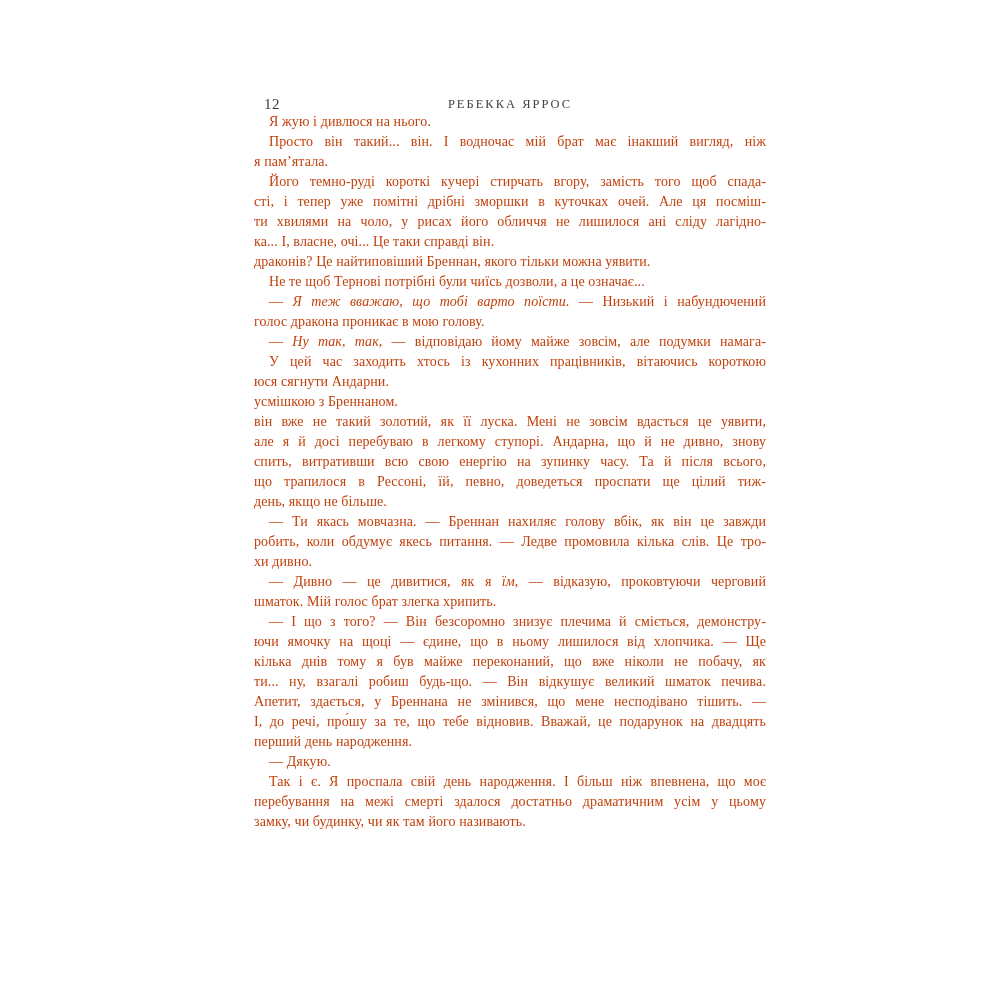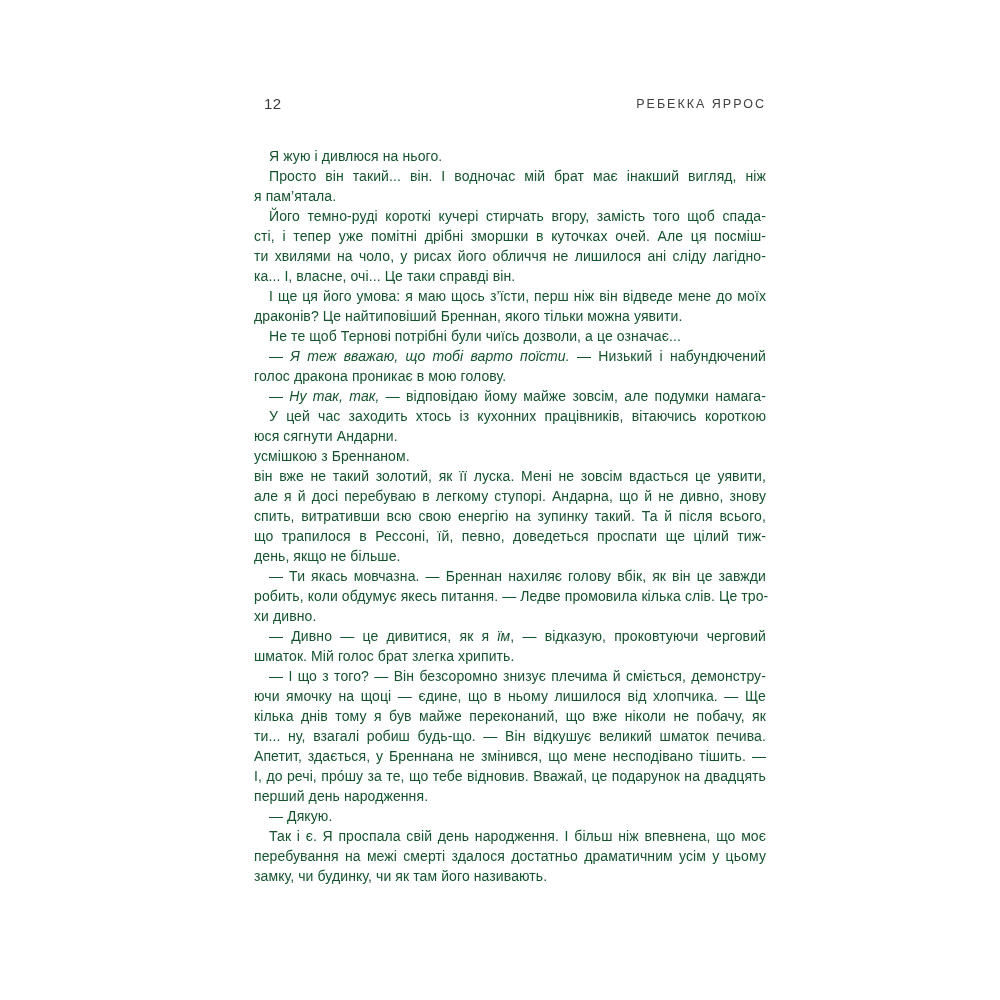--- a/index.html
+++ b/index.html
@@ -5,21 +5,21 @@
   html, body {
     margin: 0;
     padding: 0;
     background: #ffffff;
   }
   .page {
     position: relative;
     width: 1000px;
     height: 1000px;
     background: #ffffff;
-    font-family: Liberation Sans, sans-serif;
+    font-family: Liberation Serif, serif;
     overflow: hidden;
   }
   .text-block {
     position: absolute;
     left: 254px;
     top: 96px;
     width: 512px;
   }
   .page-header {
     position: relative;
@@ -32,29 +32,28 @@
     font-size: 15px;
     line-height: 16px;
     color: #3b3b3b;
     letter-spacing: 0.5px;
   }
   .running-title {
     position: absolute;
     left: 0;
     right: 0;
     top: 1px;
-    text-align: right;
+    text-align: center;
     font-size: 12.5px;
     line-height: 15px;
     letter-spacing: 2px;
     color: #414141;
   }
   .body-lines {
-    margin-top: 34px;
-    color: #14532d;
+    color: #c2410c;
   }
   .line {
     box-sizing: border-box;
     height: 20px;
     line-height: 20px;
     font-size: 14px;
     white-space: nowrap;
     text-align: left;
     letter-spacing: 0.1px;
   }
@@ -82,32 +81,31 @@
       <span class="running-title">РЕБЕККА ЯРРОС</span>
     </div>
     <div class="body-lines">
         <div class="line indent"><span class="rm">Я жую і дивлюся на нього.</span></div>
         <div class="line fill indent"><span class="rm">Просто він такий... він. І водночас мій брат має інакший вигляд, ніж</span></div>
         <div class="line"><span class="rm">я пам’ятала.</span></div>
         <div class="line fill indent"><span class="rm">Його темно-руді короткі кучері стирчать вгору, замість того щоб спада-</span></div>
         <div class="line fill"><span class="rm">сті, і тепер уже помітні дрібні зморшки в куточках очей. Але ця посміш-</span></div>
         <div class="line fill"><span class="rm">ти хвилями на чоло, у рисах його обличчя не лишилося ані сліду лагідно-</span></div>
         <div class="line"><span class="rm">ка... І, власне, очі... Це таки справді він.</span></div>
-        <div class="line fill indent"><span class="rm">І ще ця його умова: я маю щось з’їсти, перш ніж він відведе мене до моїх</span></div>
         <div class="line"><span class="rm">драконів? Це найтиповіший Бреннан, якого тільки можна уявити.</span></div>
         <div class="line indent"><span class="rm">Не те щоб Тернові потрібні були чиїсь дозволи, а це означає...</span></div>
         <div class="line fill indent"><span class="rm">— </span><span class="it">Я теж вважаю, що тобі варто поїсти.</span><span class="rm"> — Низький і набундючений</span></div>
         <div class="line"><span class="rm">голос дракона проникає в мою голову.</span></div>
         <div class="line fill indent"><span class="rm">— </span><span class="it">Ну так, так,</span><span class="rm"> — відповідаю йому майже зовсім, але подумки намага-</span></div>
         <div class="line fill indent"><span class="rm">У цей час заходить хтось із кухонних працівників, вітаючись короткою</span></div>
         <div class="line"><span class="rm">юся сягнути Андарни.</span></div>
         <div class="line"><span class="rm">усмішкою з Бреннаном.</span></div>
         <div class="line fill"><span class="rm">він вже не такий золотий, як її луска. Мені не зовсім вдасться це уявити,</span></div>
         <div class="line fill"><span class="rm">але я й досі перебуваю в легкому ступорі. Андарна, що й не дивно, знову</span></div>
-        <div class="line fill"><span class="rm">спить, витративши всю свою енергію на зупинку такий. Та й після всього,</span></div>
+        <div class="line fill"><span class="rm">спить, витративши всю свою енергію на зупинку часу. Та й після всього,</span></div>
         <div class="line fill"><span class="rm">що трапилося в Рессоні, їй, певно, доведеться проспати ще цілий тиж-</span></div>
         <div class="line"><span class="rm">день, якщо не більше.</span></div>
         <div class="line fill indent"><span class="rm">— Ти якась мовчазна. — Бреннан нахиляє голову вбік, як він це завжди</span></div>
         <div class="line fill"><span class="rm">робить, коли обдумує якесь питання. — Ледве промовила кілька слів. Це тро-</span></div>
         <div class="line"><span class="rm">хи дивно.</span></div>
         <div class="line fill indent"><span class="rm">— Дивно — це дивитися, як я </span><span class="it">їм</span><span class="rm">, — відказую, проковтуючи черговий</span></div>
         <div class="line"><span class="rm">шматок. Мій голос брат злегка хрипить.</span></div>
         <div class="line fill indent"><span class="rm">— І що з того? — Він безсоромно знизує плечима й сміється, демонстру-</span></div>
         <div class="line fill"><span class="rm">ючи ямочку на щоці — єдине, що в ньому лишилося від хлопчика. — Ще</span></div>
         <div class="line fill"><span class="rm">кілька днів тому я був майже переконаний, що вже ніколи не побачу, як</span></div>

